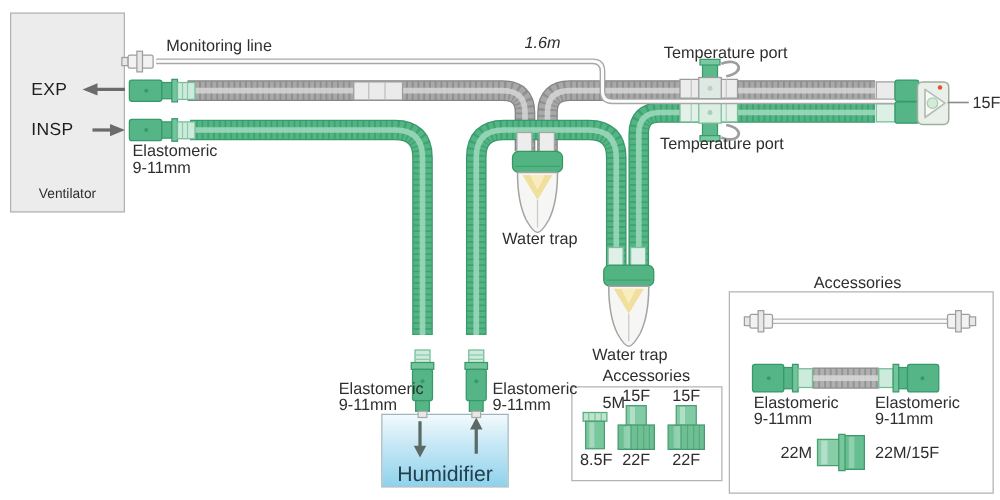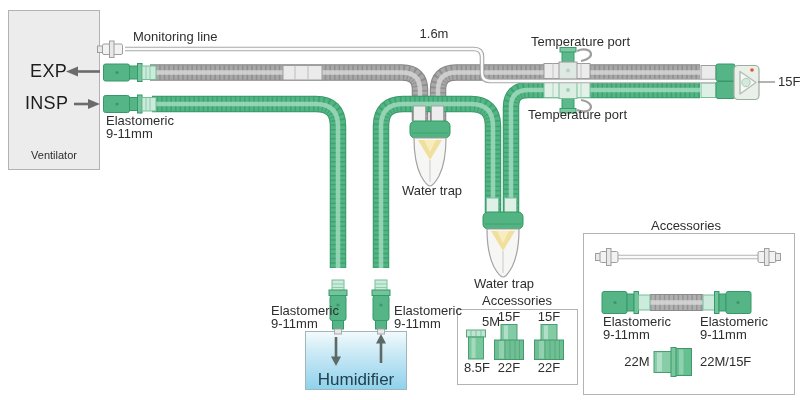--- a/index.html
+++ b/index.html
@@ -8,21 +8,21 @@
   .box{position:absolute;box-sizing:border-box;}
   .ventilator-box{left:8px;top:10px;width:92px;height:160px;background:#ececec;border:1.5px solid #b2b2b2;}
   .humidifier-box{left:305px;top:331px;width:102px;height:59px;border:1.5px solid #9fb6bd;
                   background:linear-gradient(180deg,#f2fafd 0%,#cdeaf6 35%,#8fd2ec 100%);}
   .acc-box{background:#ffffff;border:1px solid #b3b3b3;}
   .acc-small{left:457px;top:309px;width:121px;height:76px;}
   .acc-large{left:583px;top:233px;width:212px;height:162px;}
   svg#art{position:absolute;left:0;top:0;pointer-events:none;}
   .lbl{position:absolute;font-size:13px;line-height:12px;color:#2e2e2e;white-space:nowrap;z-index:5;}
   .cl{transform:translateX(-50%);}
-  .port-lbl{font-size:18px;color:#1d1d1d;letter-spacing:.3px;text-align:right;width:42px;}
+  .port-lbl{font-size:14px;color:#1d1d1d;letter-spacing:.3px;width:42px;}
 </style>
 </head>
 <body>
 
 <div id="stage">
 
   <div class="box ventilator-box"></div>
   <div class="box humidifier-box"></div>
   <div class="box acc-box acc-small"></div>
   <div class="box acc-box acc-large"></div>
@@ -250,21 +250,21 @@
     <g>
       <rect x="654" y="351.5" width="19" height="21" fill="#87cda7" stroke="#4a9e71" stroke-width="1"></rect>
       <rect x="657" y="352.5" width="5" height="19" fill="#b2dfc8"></rect>
       <rect x="673" y="348.5" width="18.5" height="27" fill="#65bf91" stroke="#3f9a6b" stroke-width="1"></rect>
       <rect x="671" y="347.5" width="5" height="29" fill="#77c69c" stroke="#3f9a6b" stroke-width="1"></rect>
       <rect x="679" y="349.5" width="4.5" height="25" fill="#93d2b1" opacity="0.9"></rect>
     </g>
   </svg>
 
   <div class="lbl" style="left:133px;top:31px;">Monitoring line</div>
-  <div class="lbl cl" style="left:434px;top:28px;">1.6m</div>
+  <div class="lbl cl" style="left:434px;top:28px;font-style:italic;">1.6m</div>
   <div class="lbl" style="left:531px;top:36px;">Temperature port</div>
   <div class="lbl" style="left:528px;top:109px;">Temperature port</div>
   <div class="lbl" style="left:778px;top:76px;">15F</div>
   <div class="lbl cl" style="left:432px;top:185px;">Water trap</div>
   <div class="lbl cl" style="left:504px;top:278px;">Water trap</div>
 
   <div class="lbl port-lbl" style="left:25px;top:65px;">EXP</div>
   <div class="lbl port-lbl" style="left:25px;top:97px;">INSP</div>
   <div class="lbl cl" style="left:54px;top:149px;font-size:11px;">Ventilator</div>
 

